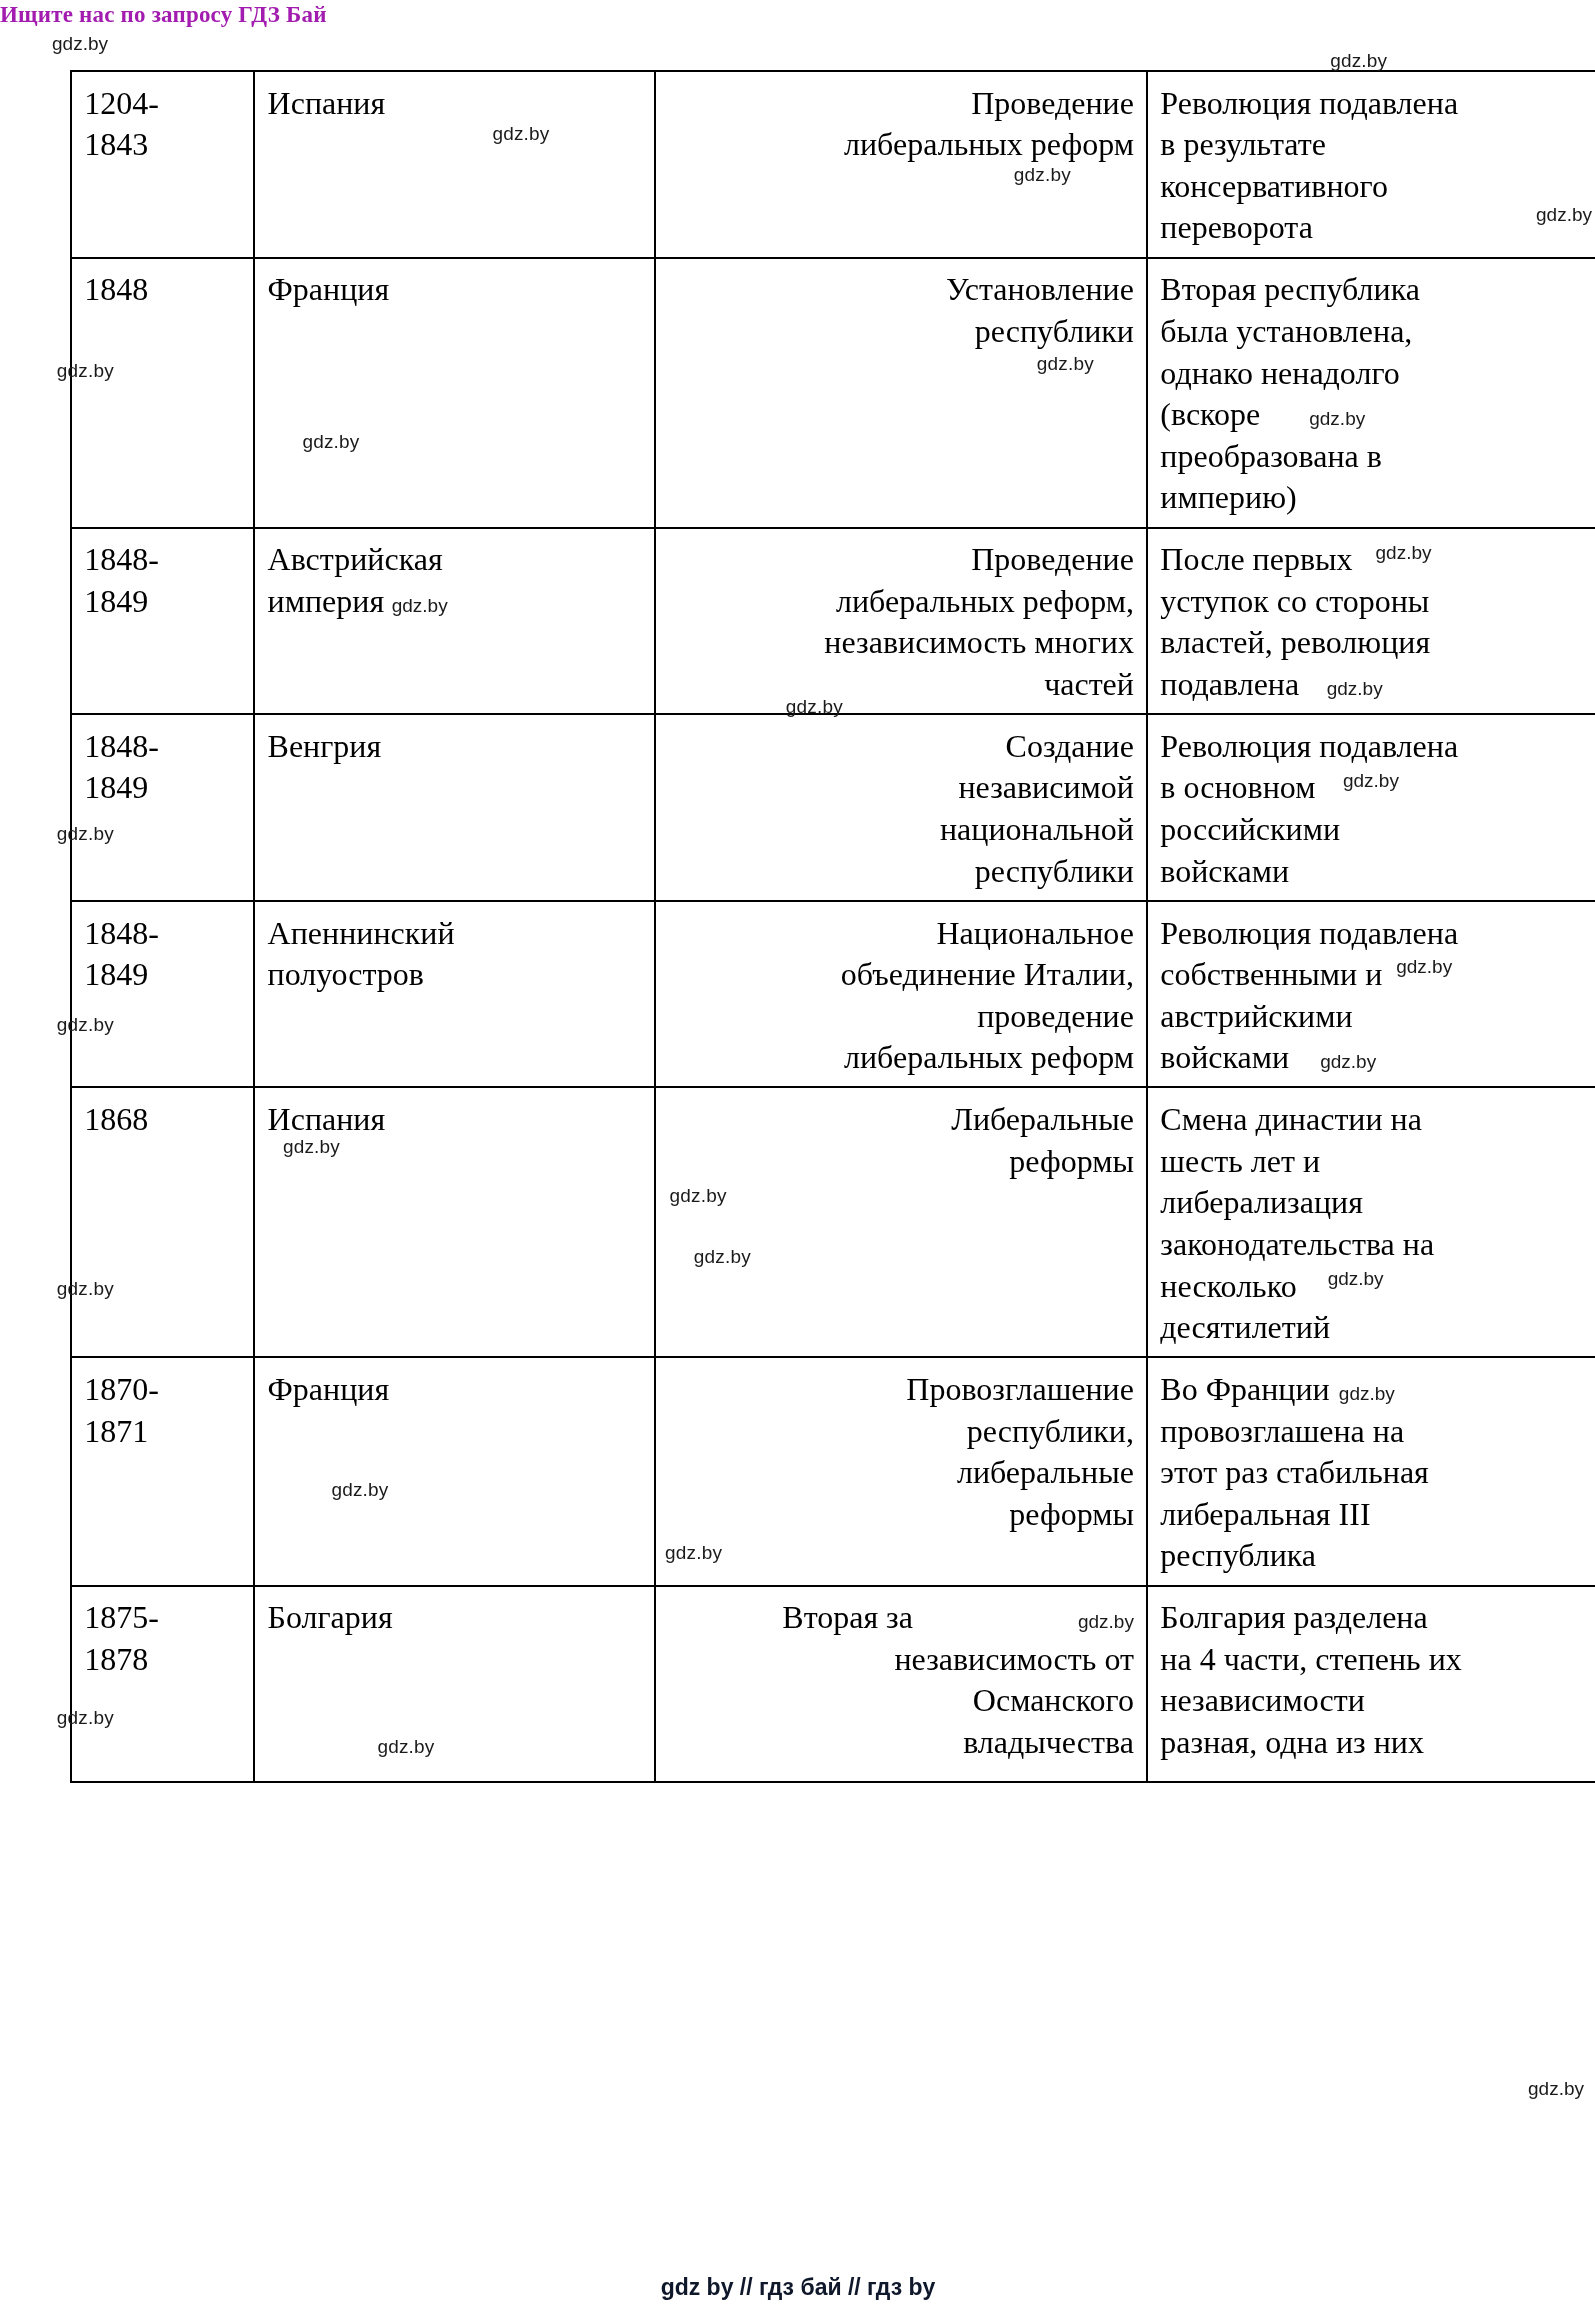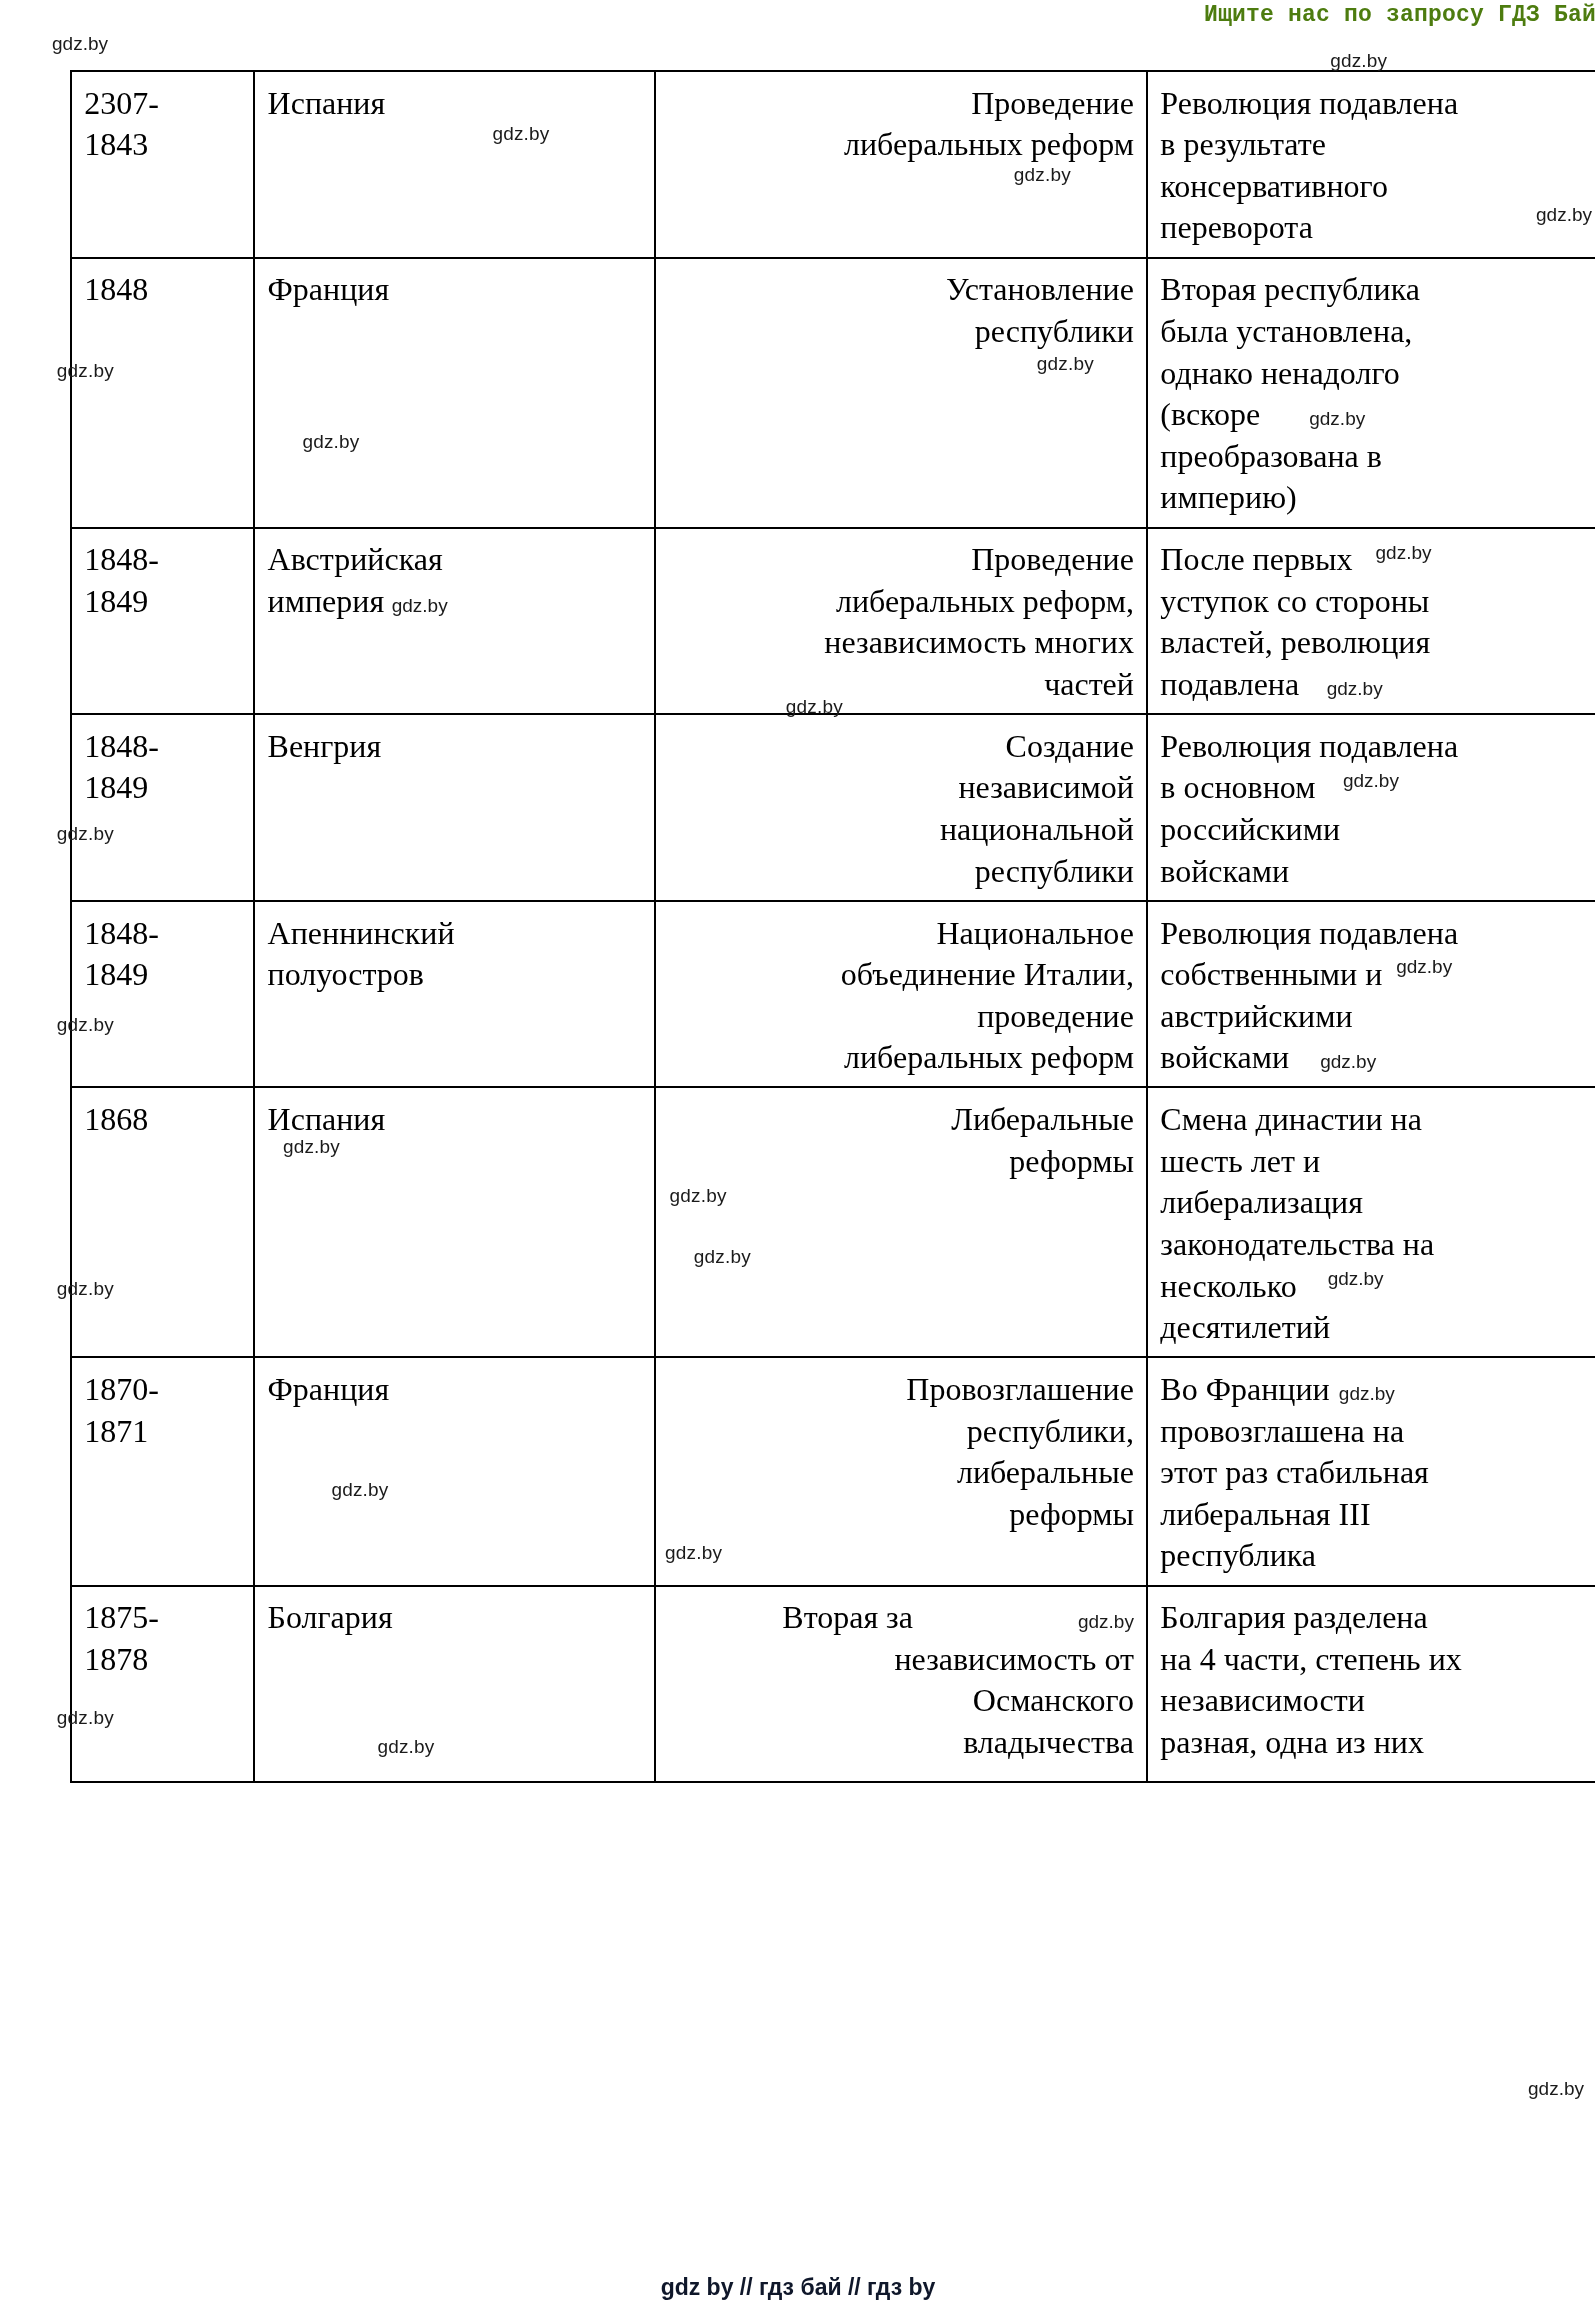--- a/index.html
+++ b/index.html
@@ -14,25 +14,25 @@
     overflow: hidden;
     font-family: "Liberation Serif", serif;
   }
 
   
   .promo {
     position: absolute;
     top: 1.5px;
     left: 0;
     width: 1596px;
-    text-align: right;
-    font-family: Liberation Mono, monospace;
+    text-align: left;
+    font-family: Liberation Serif, serif;
     font-size: 23px;
     font-weight: bold;
-    color: #4d7c0f;
+    color: #a21caf;
     letter-spacing: 0.2px;
     white-space: nowrap;
   }
 
   
   .footer {
     position: absolute;
     top: 2274px;
     left: 0;
     width: 1596px;
@@ -117,21 +117,21 @@
 <div class="wm-page" style="left:52px;  top:34px;">gdz.by</div>
 <div class="wm-page" style="left:1536px; top:205px;">gdz.by</div>
 <div class="wm-page" style="left:1528px; top:2079px;">gdz.by</div>
 
 <div class="table-wrap">
 <table class="hist">
 
   <tbody>
         <tr>
     <td class="c0" style="height:89px;">
-      <span class="cellline">2307-</span>
+      <span class="cellline">1204-</span>
       <span class="cellline">1843</span>
     </td>
     <td class="c1">
       <span class="cellline">Испания</span>
       <span class="wm" style="left:237px; top:52px;">gdz.by</span>
     </td>
     <td class="c2">
       <span class="cellline">Проведение</span>
       <span class="cellline">либеральных реформ</span>
       <span class="wm" style="left:358px; top:93px;">gdz.by</span>

